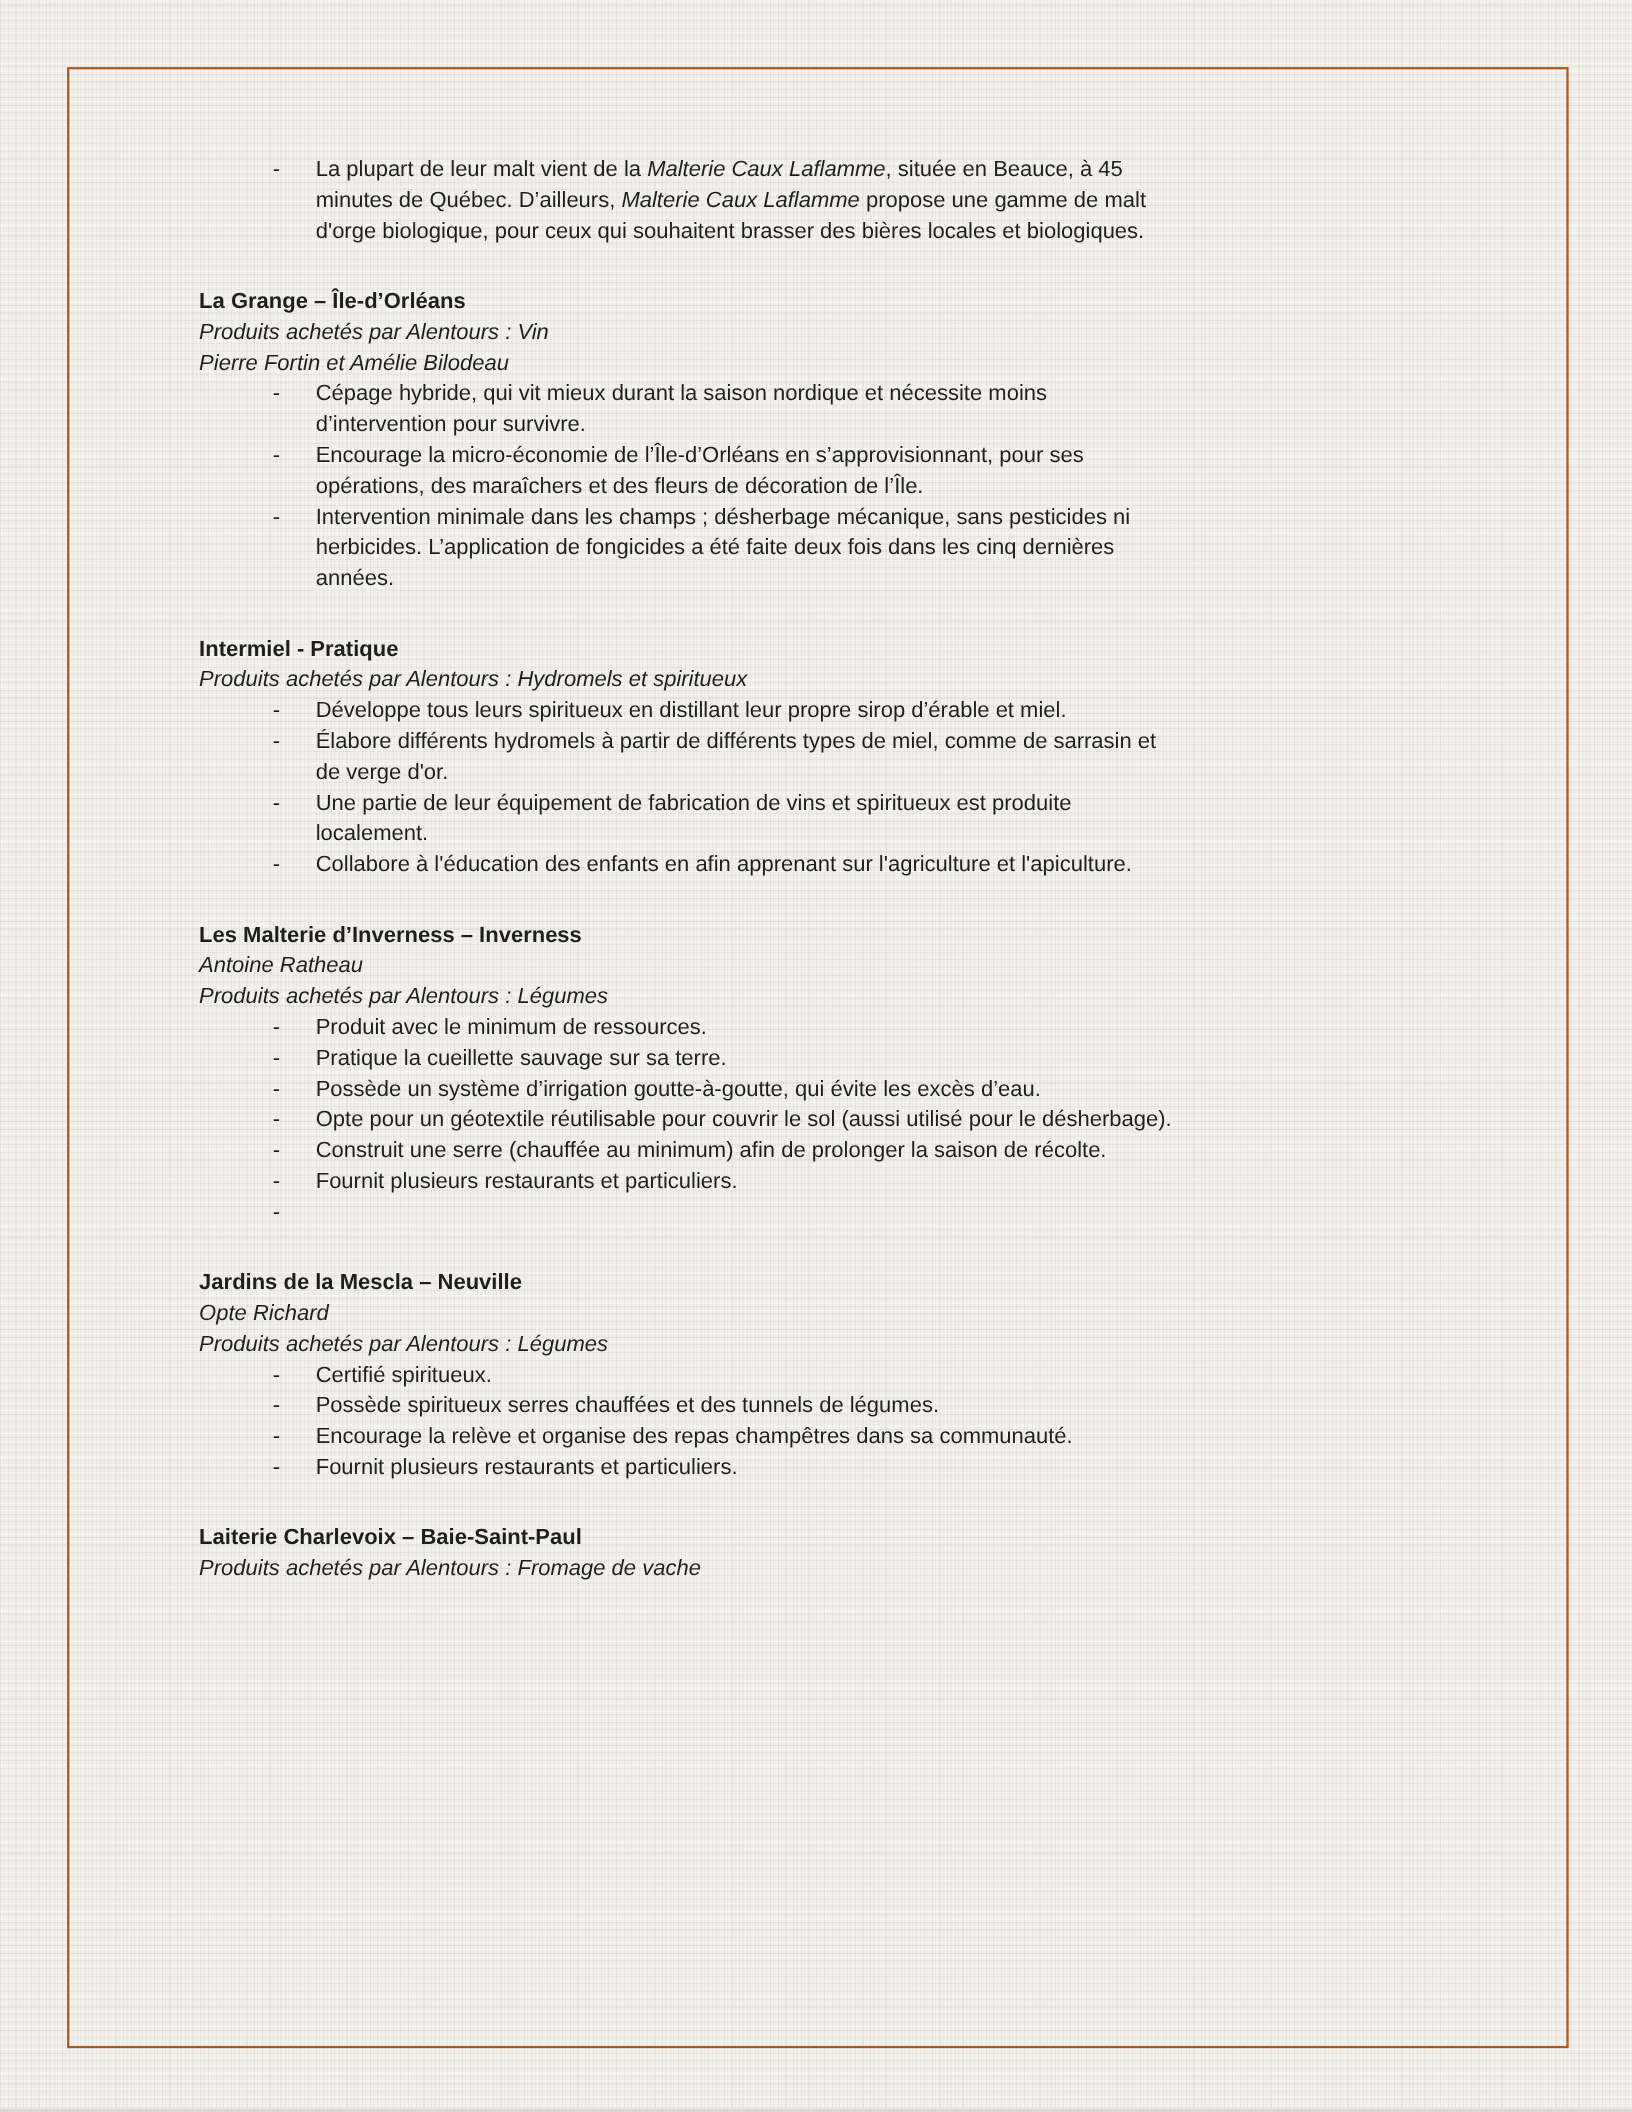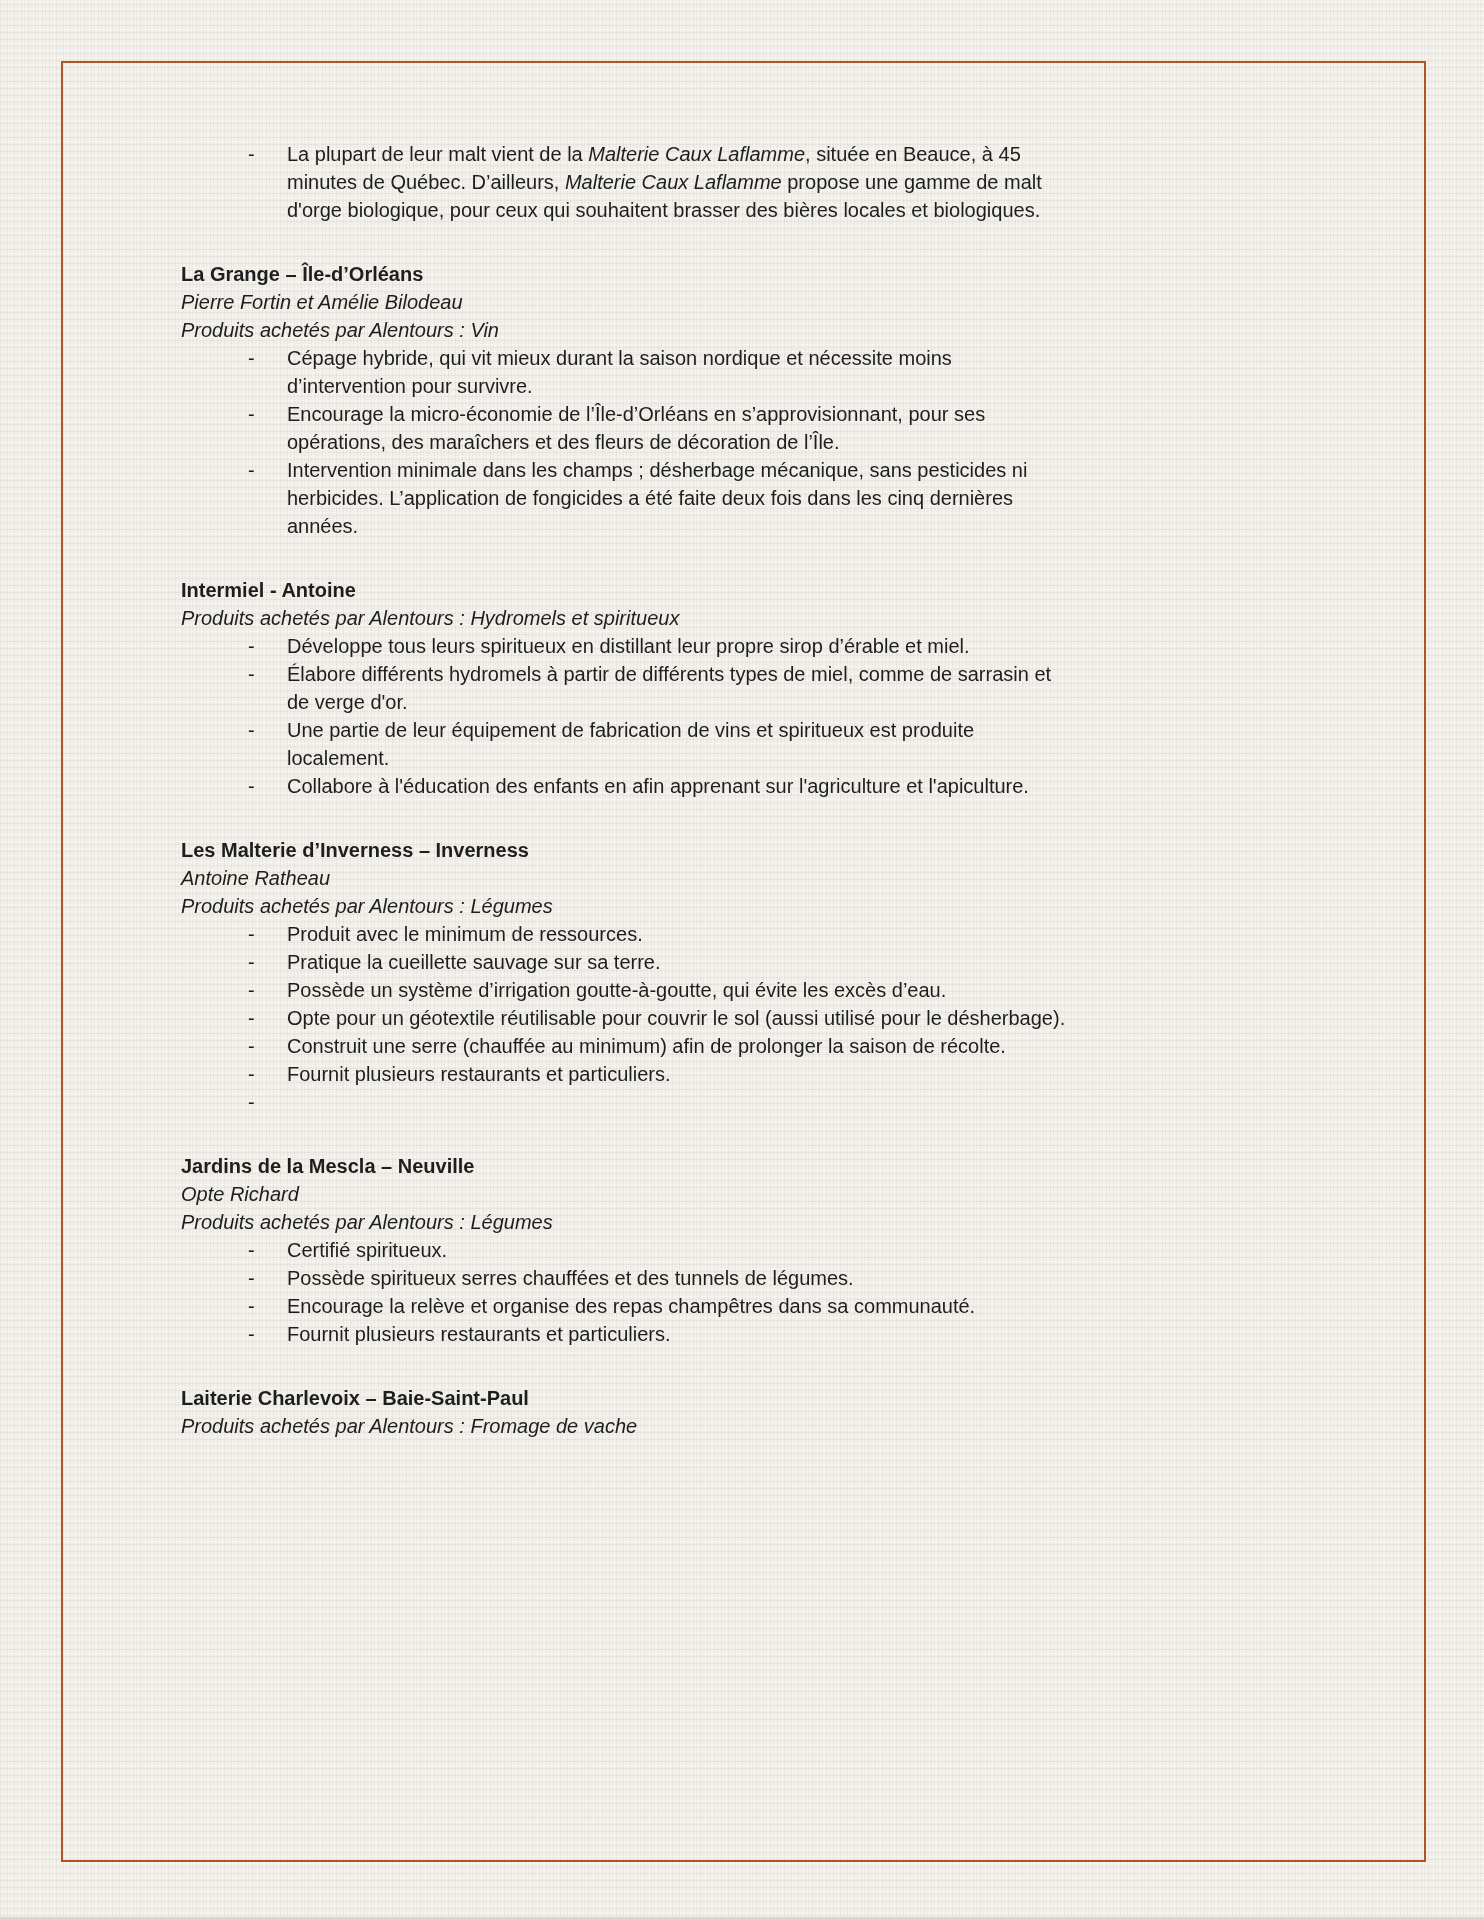--- a/index.html
+++ b/index.html
@@ -85,37 +85,37 @@
 
 <div class="content">
     <div class="section">
       <div class="bullet-item">
         <span class="bullet-dash">-</span>
         <span class="bullet-text"><span class="seg-regular">La plupart de leur malt vient de la </span><span class="seg-italic">Malterie Caux Laflamme</span><span class="seg-regular">, située en Beauce, à 45 minutes de Québec. D’ailleurs, </span><span class="seg-italic">Malterie Caux Laflamme</span><span class="seg-regular"> propose une gamme de malt d'orge biologique, pour ceux qui souhaitent brasser des bières locales et biologiques.</span></span>
       </div>
     </div>
     <div class="section">
       <div class="section-heading">La Grange – Île-d’Orléans</div>
+      <div class="meta-line">Produits achetés par Alentours : Vin</div>
       <div class="meta-line">Pierre Fortin et Amélie Bilodeau</div>
-      <div class="meta-line">Produits achetés par Alentours : Vin</div>
       <div class="bullet-item">
         <span class="bullet-dash">-</span>
         <span class="bullet-text"><span class="seg-regular">Cépage hybride, qui vit mieux durant la saison nordique et nécessite moins d’intervention pour survivre.</span></span>
       </div>
       <div class="bullet-item">
         <span class="bullet-dash">-</span>
         <span class="bullet-text"><span class="seg-regular">Encourage la micro-économie de l’Île-d’Orléans en s’approvisionnant, pour ses opérations, des maraîchers et des fleurs de décoration de l’Île.</span></span>
       </div>
       <div class="bullet-item">
         <span class="bullet-dash">-</span>
         <span class="bullet-text"><span class="seg-regular">Intervention minimale dans les champs ; désherbage mécanique, sans pesticides ni herbicides. L’application de fongicides a été faite deux fois dans les cinq dernières années.</span></span>
       </div>
     </div>
     <div class="section">
-      <div class="section-heading">Intermiel - Antoine</div>
+      <div class="section-heading">Intermiel - Pratique</div>
       <div class="meta-line">Produits achetés par Alentours : Hydromels et spiritueux</div>
       <div class="bullet-item">
         <span class="bullet-dash">-</span>
         <span class="bullet-text"><span class="seg-regular">Développe tous leurs spiritueux en distillant leur propre sirop d’érable et miel.</span></span>
       </div>
       <div class="bullet-item">
         <span class="bullet-dash">-</span>
         <span class="bullet-text"><span class="seg-regular">Élabore différents hydromels à partir de différents types de miel, comme de sarrasin et de verge d'or.</span></span>
       </div>
       <div class="bullet-item">

